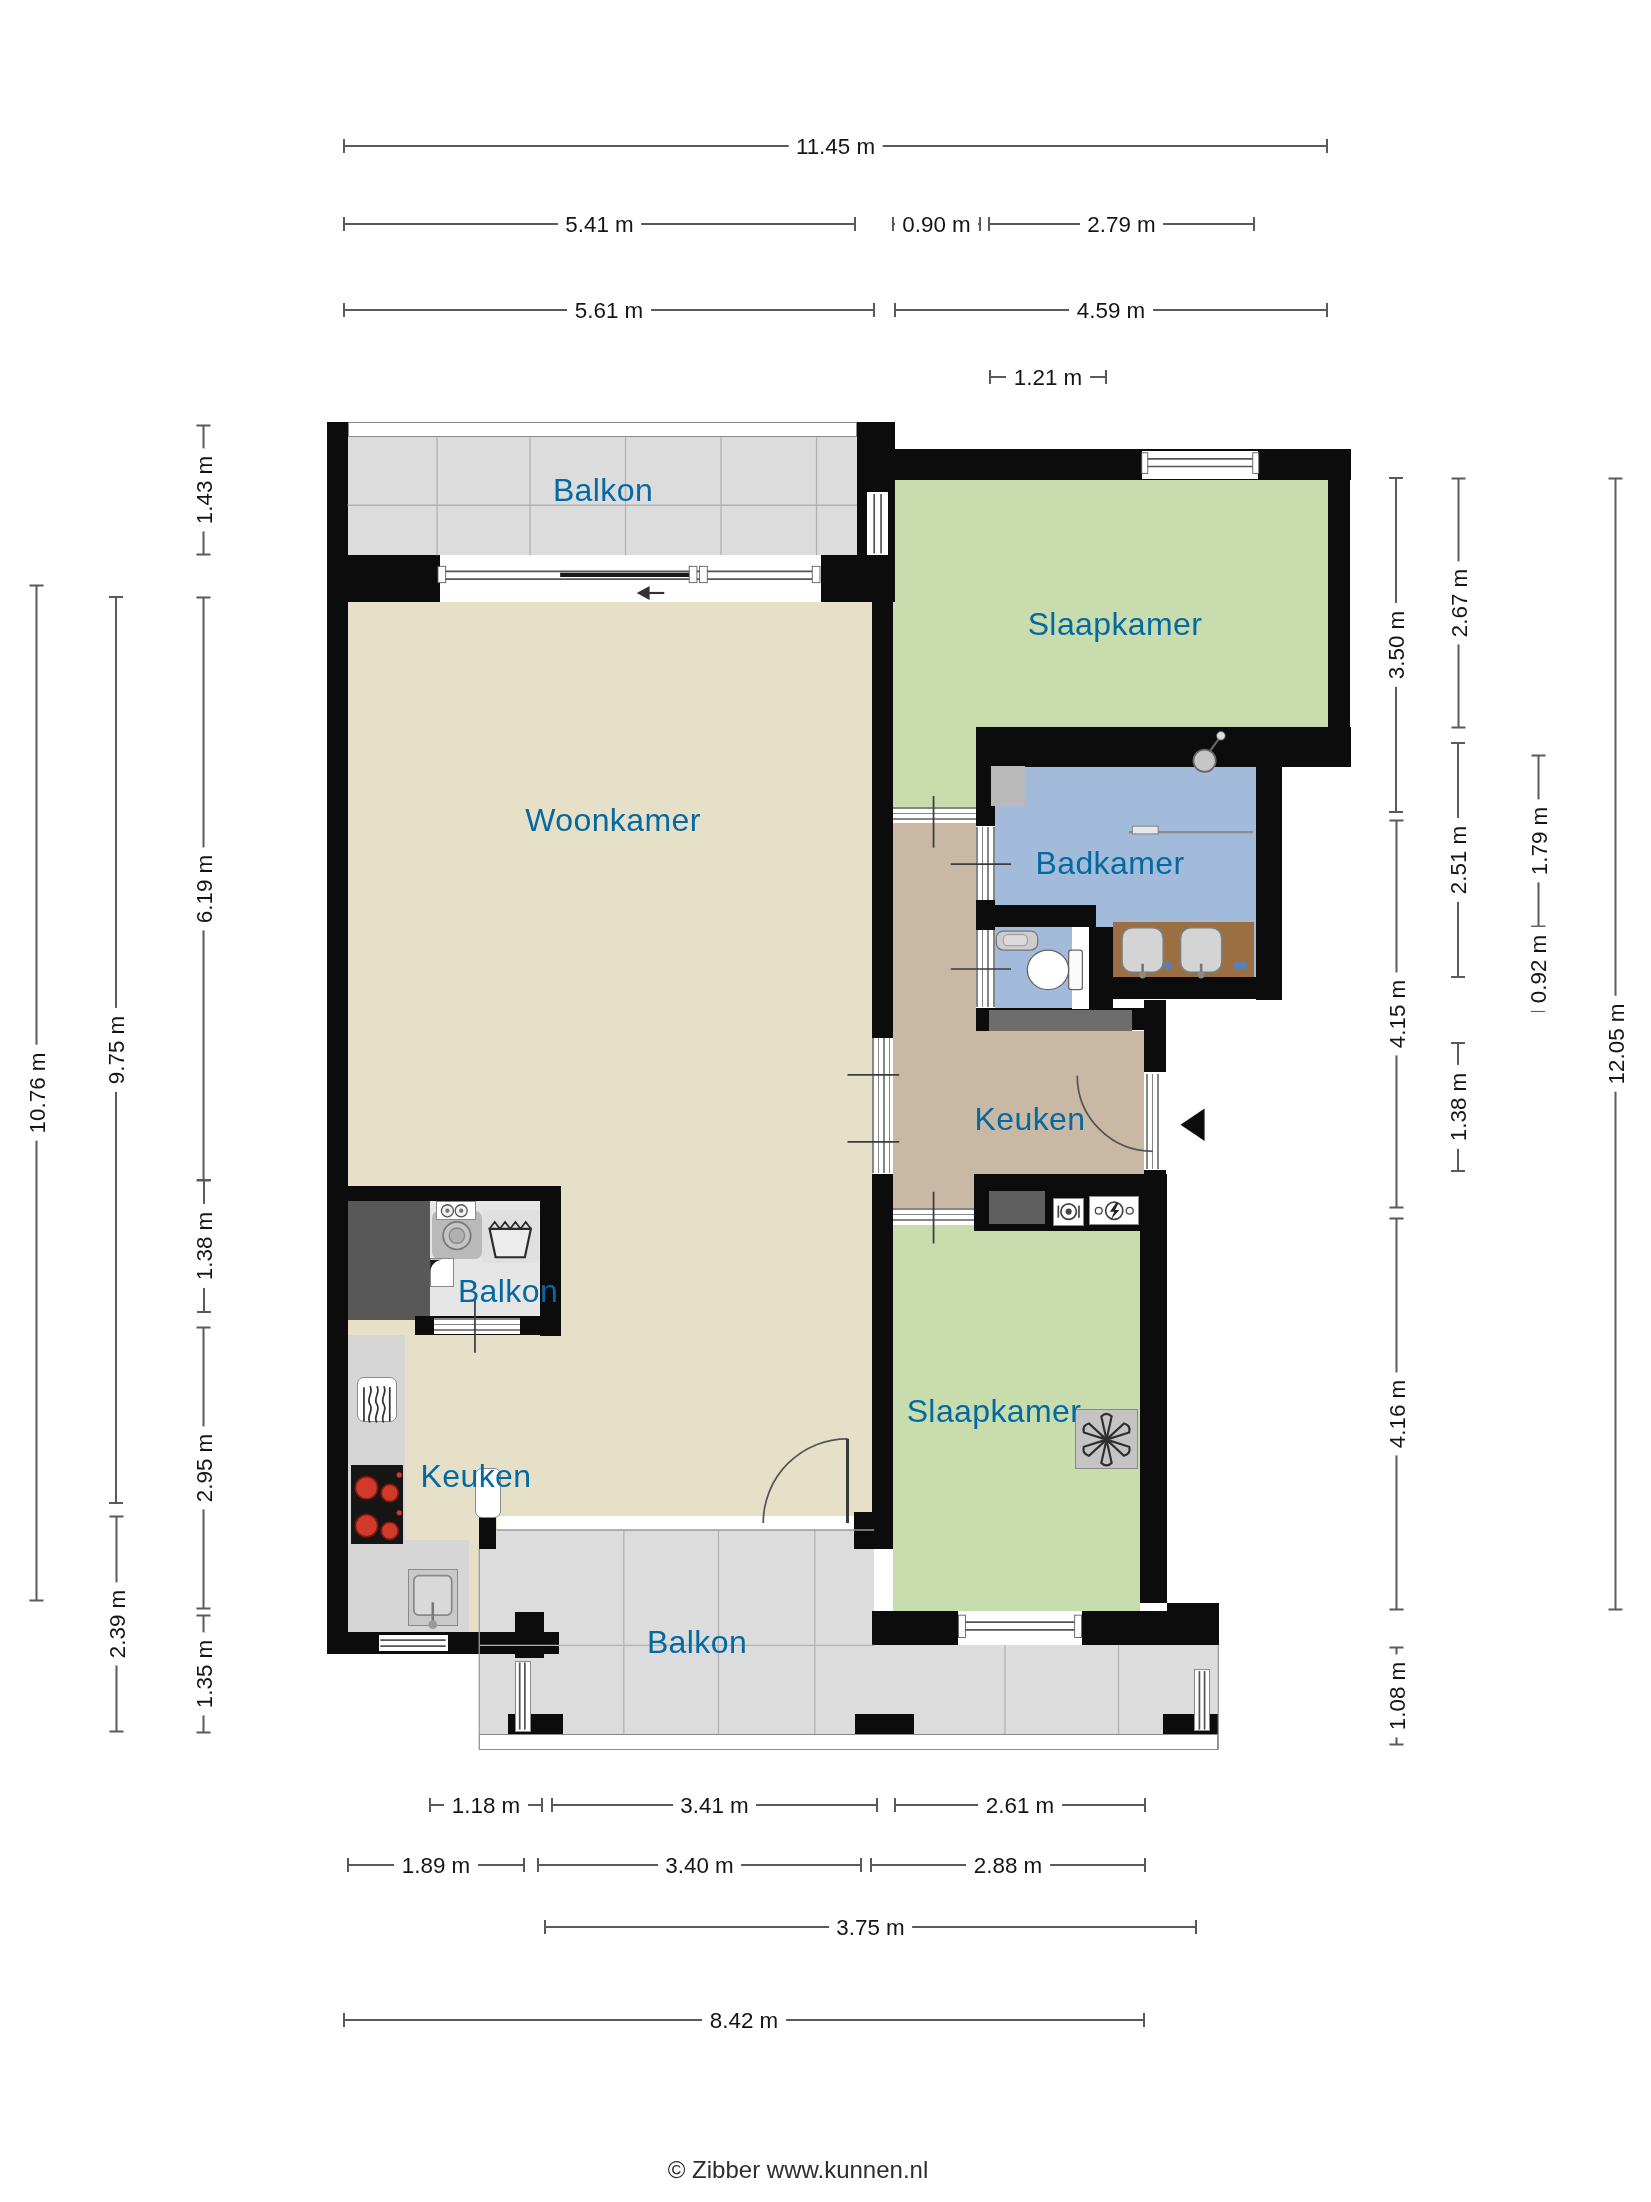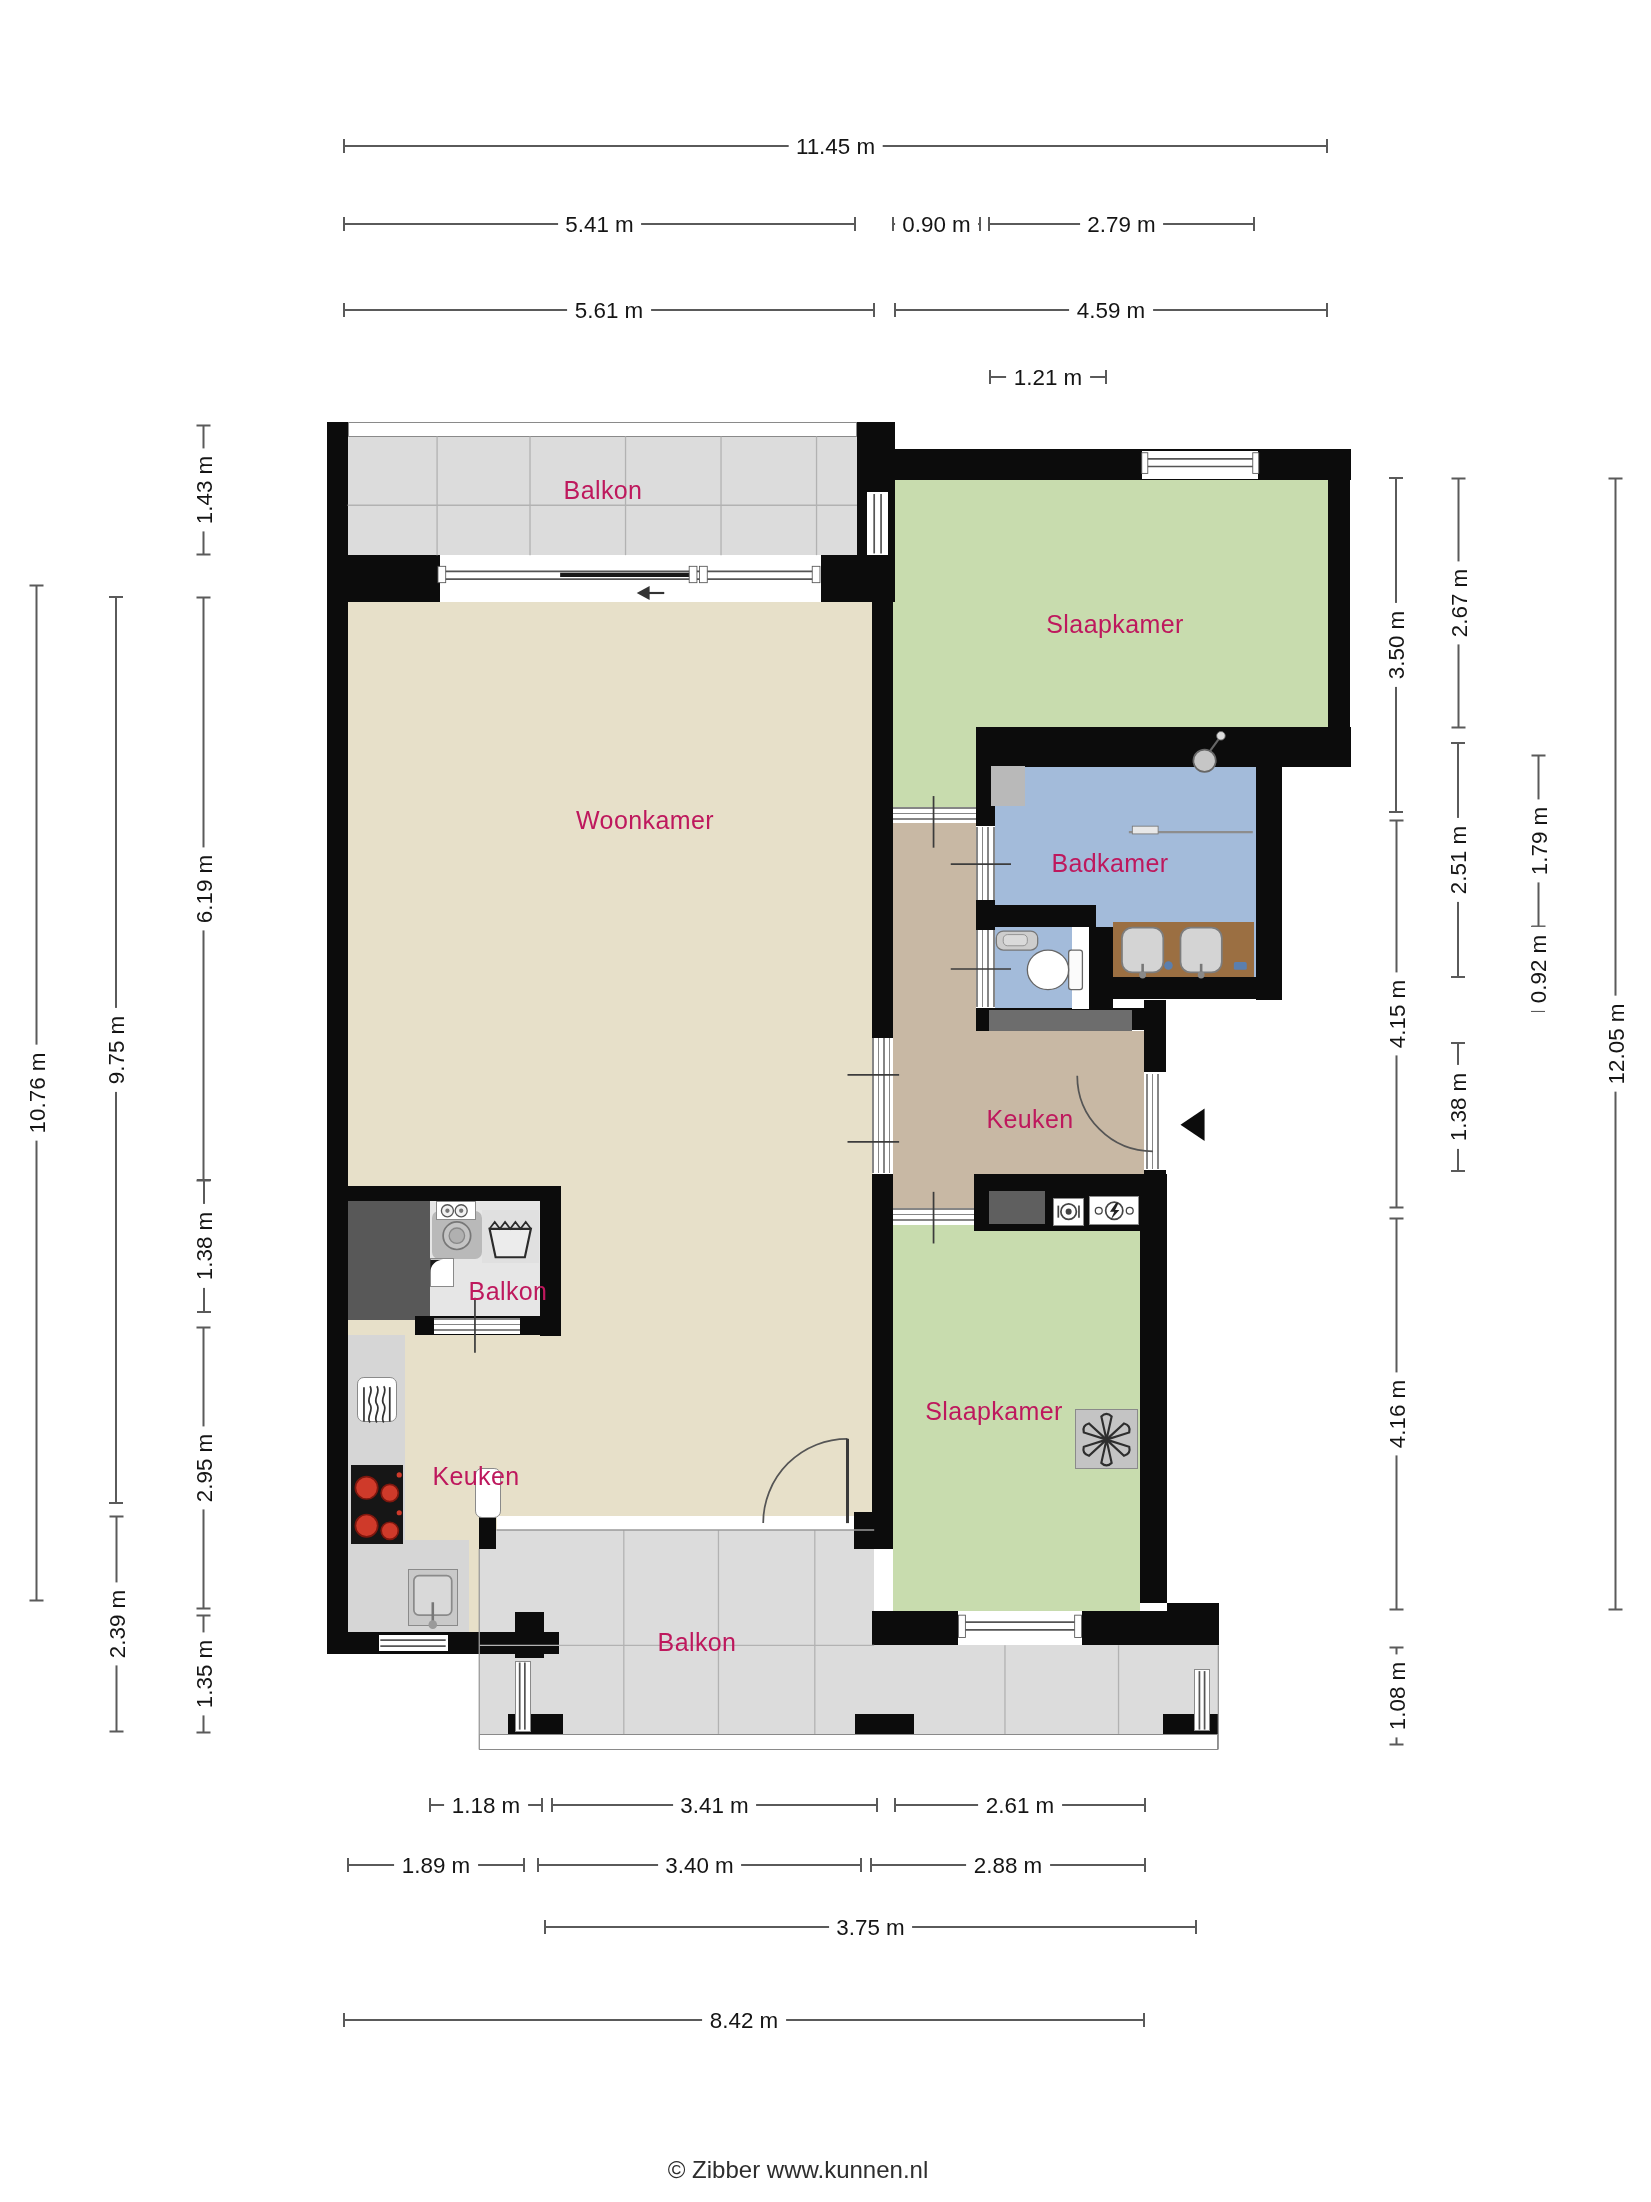--- a/index.html
+++ b/index.html
@@ -3,22 +3,22 @@
 <meta charset="utf-8">
 <style>
   html,body{margin:0;padding:0;background:#fff;}
   #stage{position:relative;width:1652px;height:2203px;background:#ffffff;overflow:hidden;
          font-family:"Liberation Sans","DejaVu Sans",sans-serif;}
   .r{position:absolute;box-sizing:border-box;}
   .outline{border:1.3px solid #8a8a8a;}
   .rounded{border-radius:6.9px;}
   .sh{background:repeating-linear-gradient(to bottom,#868686 0 1.7px,#ffffff 1.7px 5.6px);}
   .sv{background:repeating-linear-gradient(to right,#868686 0 1.7px,#ffffff 1.7px 5.6px);}
-  .rlabel{position:absolute;transform:translate(-50%,-50%);font-size:25px;line-height:1;
-          color:#be185d;white-space:nowrap;letter-spacing:0.4px;}
+  .rlabel{position:absolute;transform:translate(-50%,-50%);font-size:32px;line-height:1;
+          color:#0369a1;white-space:nowrap;letter-spacing:0.4px;}
   .dim{position:absolute;height:0;}
   .dim .dln{position:absolute;left:0;right:0;top:-0.9px;height:1.7px;background:#5a5a5a;}
   .dim .tk{position:absolute;width:1.7px;height:13.8px;top:-6.9px;background:#5a5a5a;}
   .dim .tk.a{left:-0.9px}.dim .tk.b{right:-0.9px}
   .dim .dlb{position:absolute;left:50%;top:0.9px;transform:translate(-50%,-50%);background:#fff;
             padding:0 7.7px;font-size:22.4px;color:#151515;white-space:nowrap;}
   .dim.v{transform:rotate(-90deg);}
   .footer{position:absolute;transform:translateX(-50%);font-size:24px;color:#2e2e2e;white-space:nowrap;}
   svg{position:absolute;left:0;top:0;}
 </style>
@@ -281,21 +281,21 @@
     <g stroke="#444" fill="#fff">
       <circle cx="1295" cy="1407" r="10" stroke-width="2"></circle>
       <path d="M1297 1398 l-7 10 h5 l-4 9 l10 -11 h-5 l4 -8 z" fill="#222" stroke="none"></path>
       <circle cx="1277" cy="1407" r="4" stroke-width="1.5"></circle>
       <circle cx="1313" cy="1407" r="4" stroke-width="1.5"></circle>
     </g>
   </svg>
 
   <div class="rlabel" style="left:603px;top:490px">Balkon</div>
   <div class="rlabel" style="left:1115px;top:624px">Slaapkamer</div>
-  <div class="rlabel" style="left:645px;top:820px">Woonkamer</div>
+  <div class="rlabel" style="left:613px;top:820px">Woonkamer</div>
   <div class="rlabel" style="left:1110px;top:863px">Badkamer</div>
   <div class="rlabel" style="left:1030px;top:1119px">Keuken</div>
   <div class="rlabel" style="left:508px;top:1291px">Balkon</div>
   <div class="rlabel" style="left:476px;top:1476px">Keuken</div>
   <div class="rlabel" style="left:994px;top:1411px">Slaapkamer</div>
   <div class="rlabel" style="left:697px;top:1642px">Balkon</div>
 
   <div id="dims">
       <div class="dim" style="left: 344px; top: 146px; width: 983px;">
         <div class="dln"></div>

